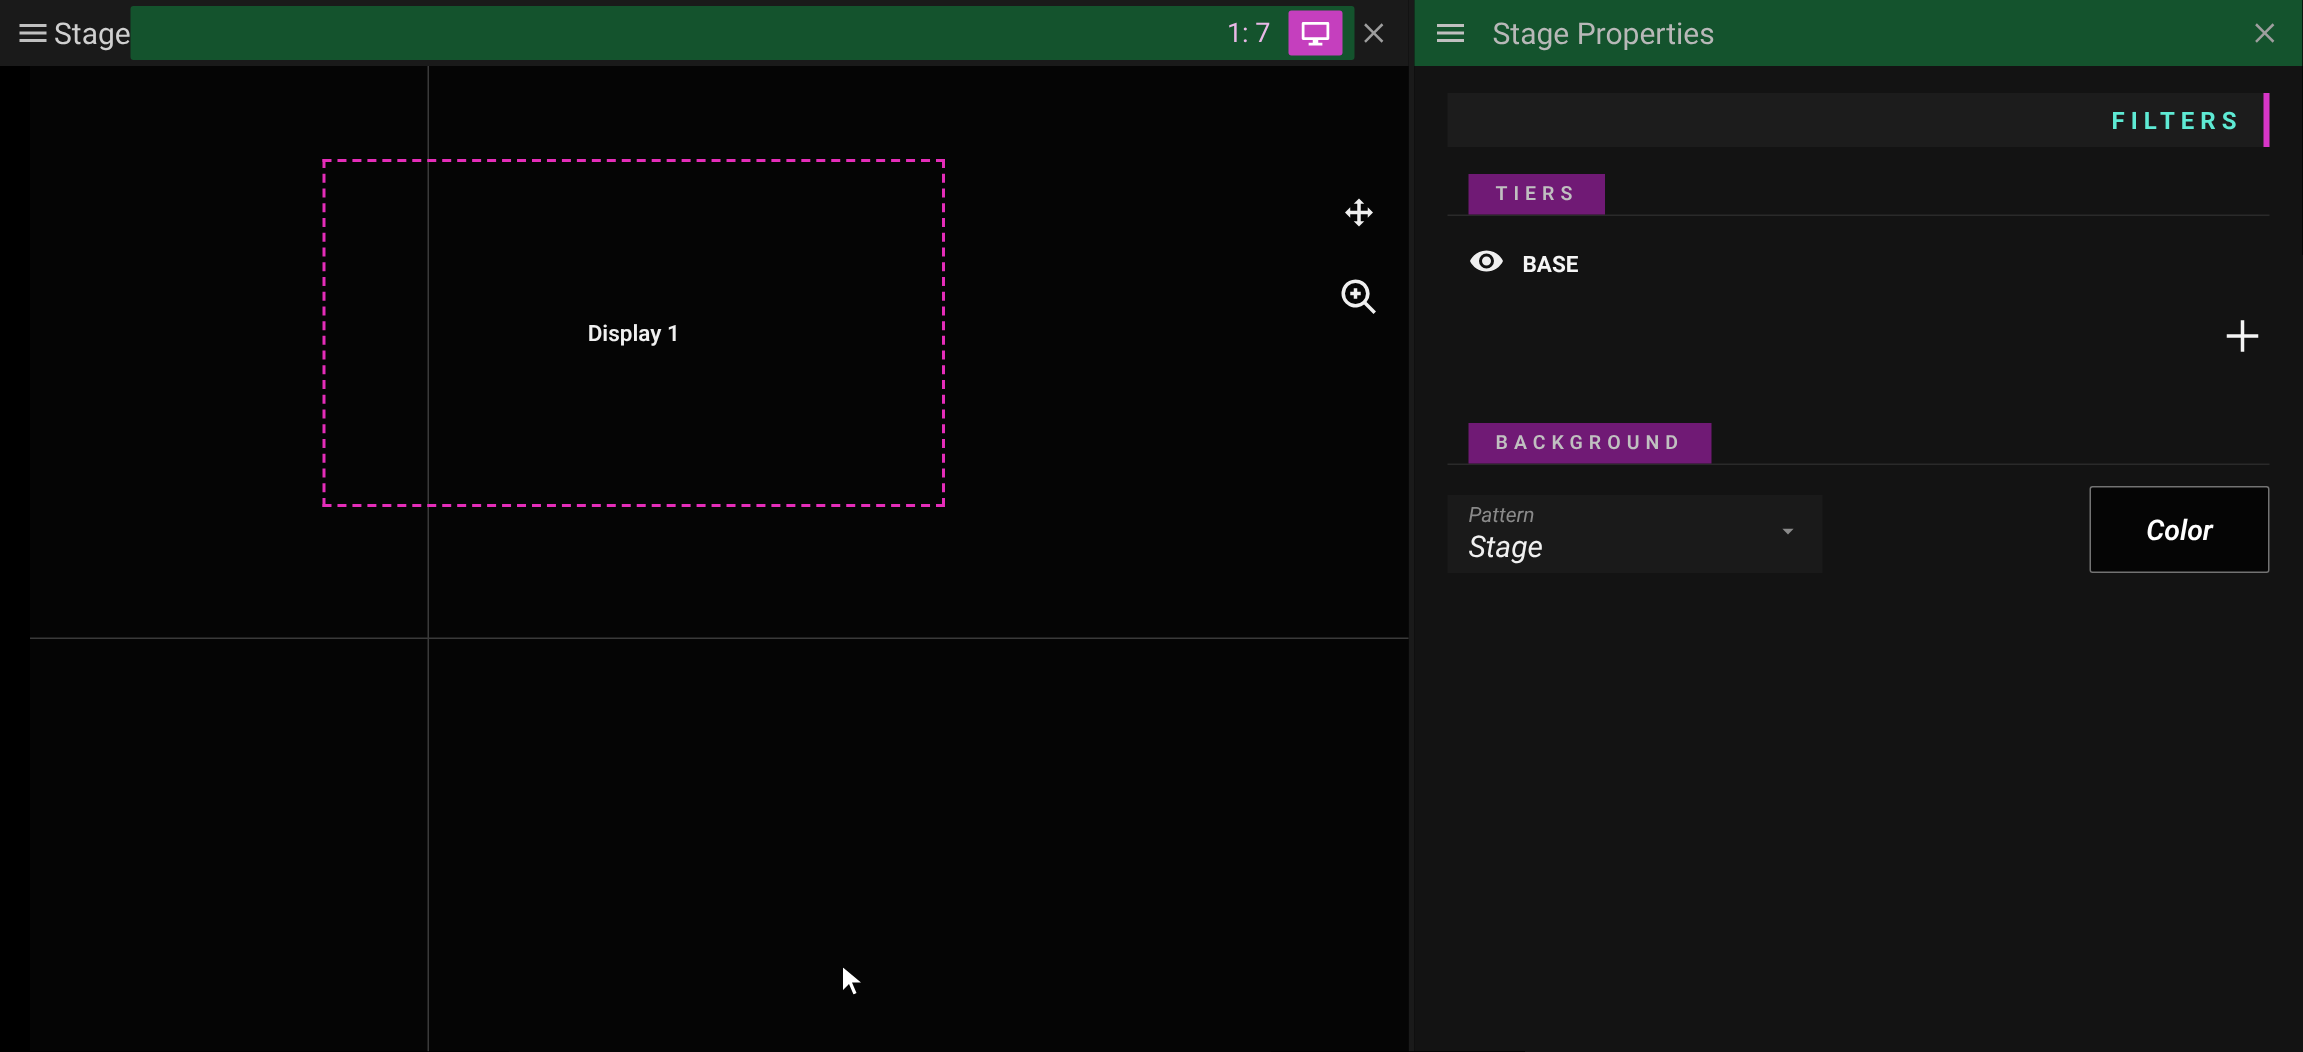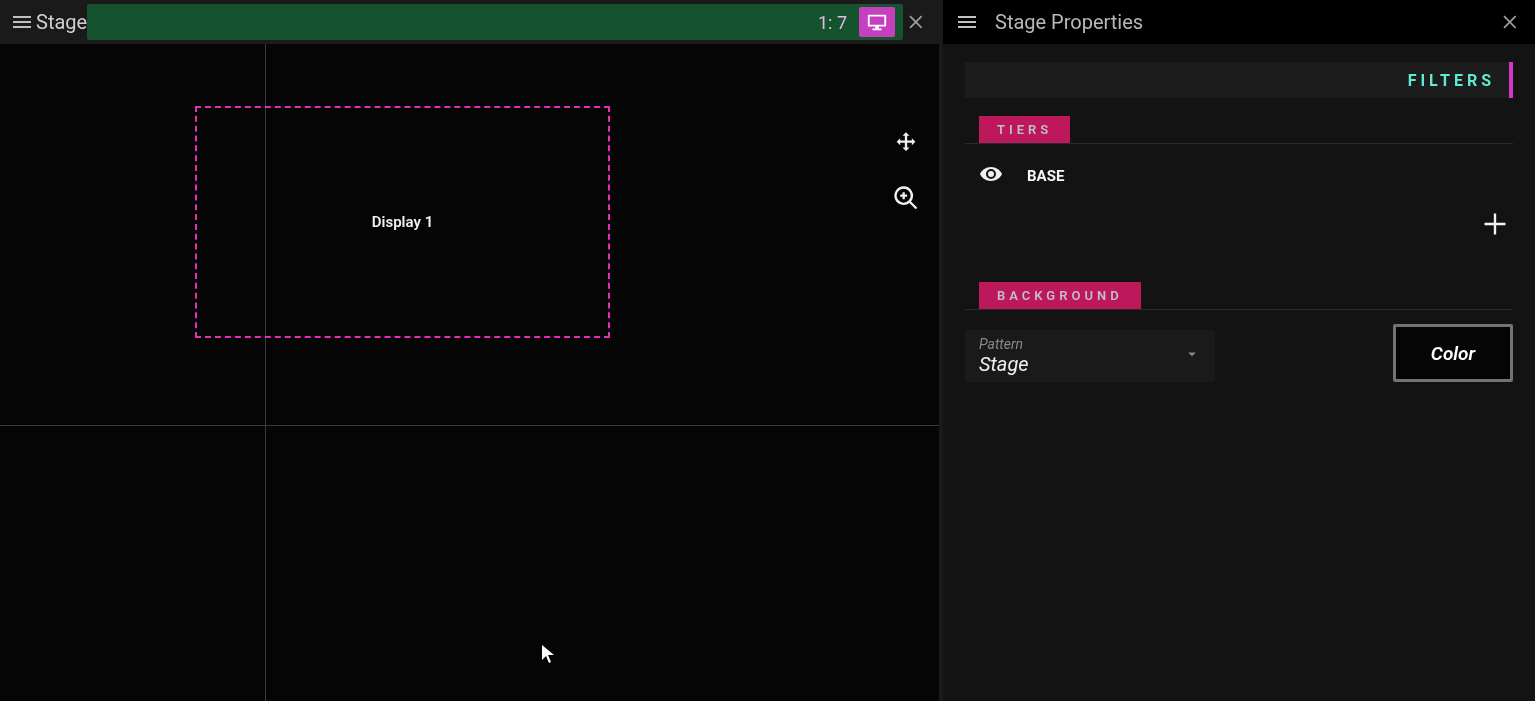--- a/index.html
+++ b/index.html
@@ -69,20 +69,21 @@
     width: 28px; height: 28px;
     display:flex; align-items:center; justify-content:center;
     cursor:pointer;
   }
   .close-btn svg { width: 20px; height: 20px; fill: #9e9e9e; }
 
   .stage-canvas {
     flex: 1;
     position: relative;
     background: #050505;
+    margin-left: 20px;
   }
   
   .guide-v {
     position: absolute;
     top: 0; bottom: 0;
     width: 1px;
     background: #3a3a3a;
     left: 265px;
   }
   .guide-h {
@@ -132,21 +133,21 @@
 
   
   .right-panel {
     flex: 1;
     background: #131313;
     display: flex;
     flex-direction: column;
   }
   .right-header {
     height: 44px;
-    background: #000000;
+    background: #14532d;
     display: flex;
     align-items: center;
     padding: 0 10px;
     gap: 14px;
   }
   .right-title {
     color: #b8b8b8;
     font-size: 20px;
     font-weight: 400;
     flex: 1;
@@ -165,38 +166,38 @@
     padding: 0 14px;
     letter-spacing: 4px;
     font-size: 16px;
     font-weight: 700;
     color: #5eead4;
     border-right: 4px solid #d836c8;
     margin-bottom: 18px;
   }
   .sub-tab {
     display: inline-block;
-    background: #be185d;
+    background: #701a75;
     padding: 6px 18px;
     font-size: 13px;
     letter-spacing: 4px;
     color: #c0c0c0;
     font-weight: 600;
     margin-left: 14px;
     margin-bottom: 0;
   }
   .sub-divider {
     height: 1px;
     background: #2a2a2a;
     margin-bottom: 14px;
   }
   .tier-row {
     display: flex;
     align-items: center;
-    gap: 24px;
+    gap: 12px;
     padding: 4px 14px;
     margin-bottom: 10px;
   }
   .eye-icon svg { width: 24px; height: 24px; fill: #f0f0f0; }
   .tier-label {
     font-size: 15px;
     font-weight: 700;
     color: #f5f5f5;
   }
   .add-row {
@@ -217,21 +218,21 @@
     width: 250px;
     justify-content: space-between;
     cursor: pointer;
   }
   .select-labels { display:flex; flex-direction:column; }
   .select-small { color: #8a8a8a; font-size: 14px; }
   .select-value { color: #f0f0f0; font-size: 20px; }
   .dropdown-caret svg { width: 18px; height: 18px; fill: #8a8a8a; }
   .color-btn {
     background: #050505;
-    border: 3px solid #737373;
+    border: 1px solid #737373;
     color: #fff;
     font-size: 19px;
     font-weight: 600;
     padding: 0 28px;
     display:flex; align-items:center; justify-content:center;
     border-radius: 2px;
     cursor:pointer;
     margin-left: auto;
     min-width: 120px;
     height: 58px;

